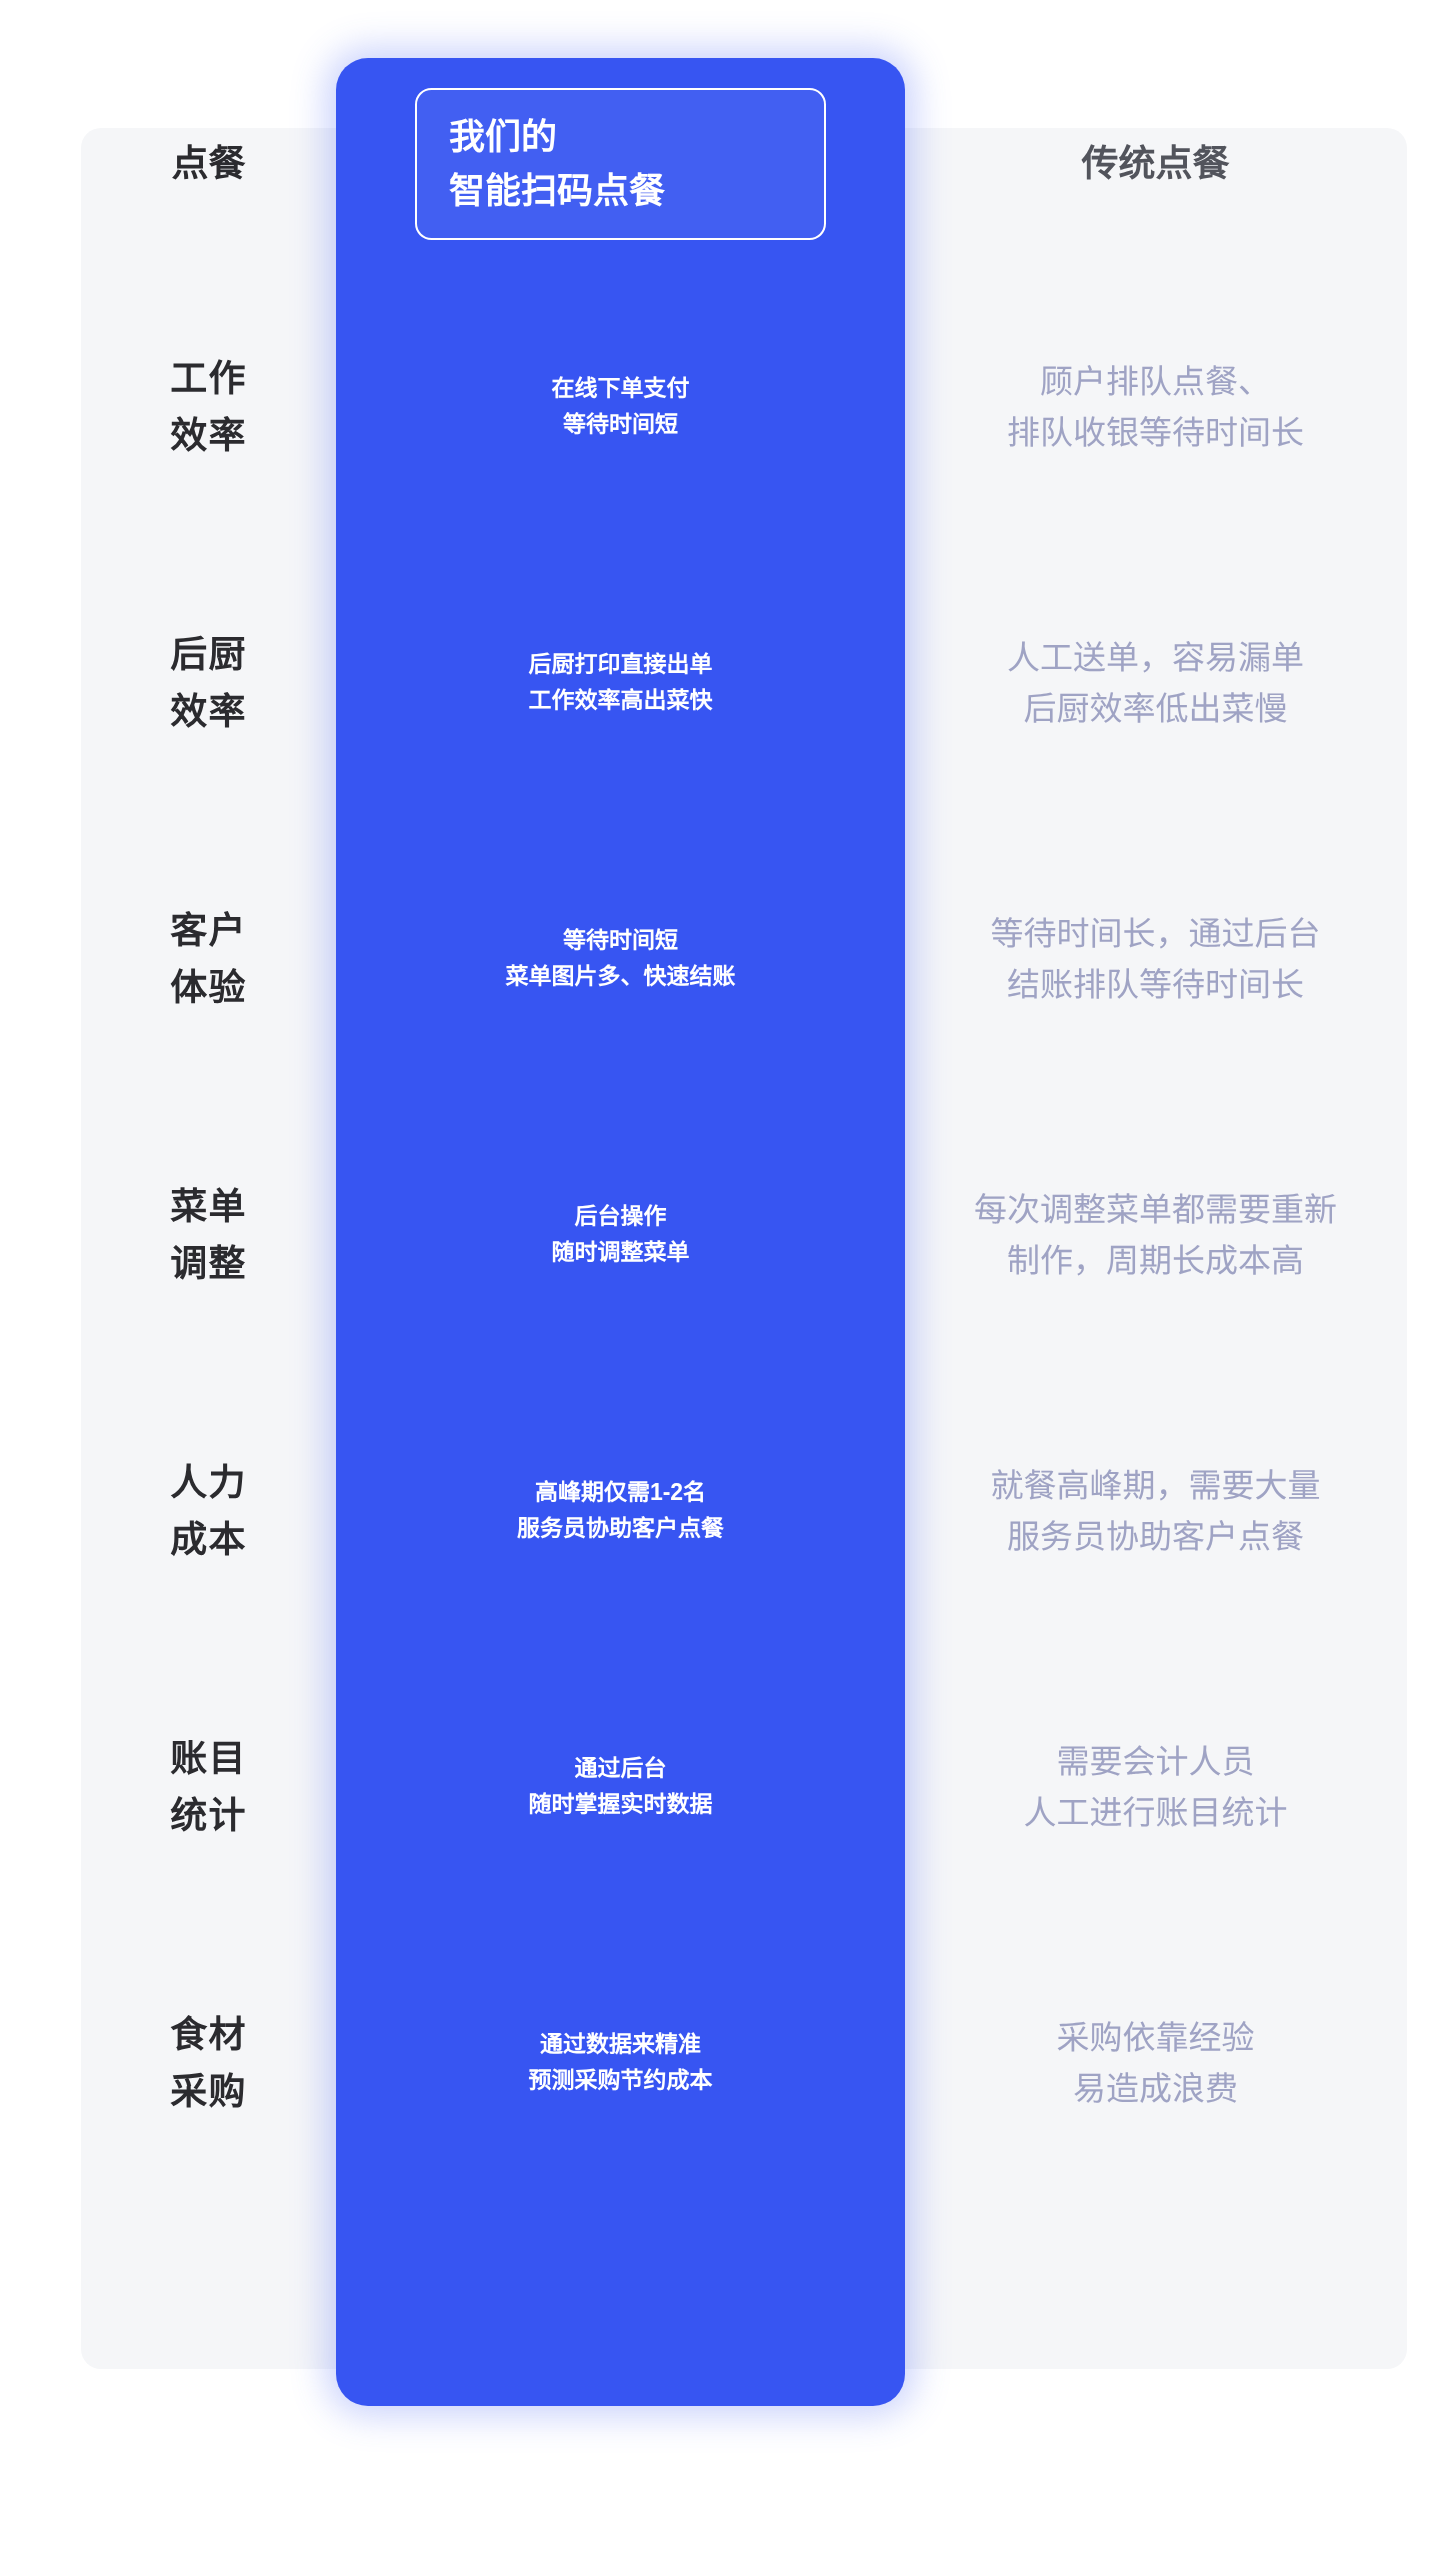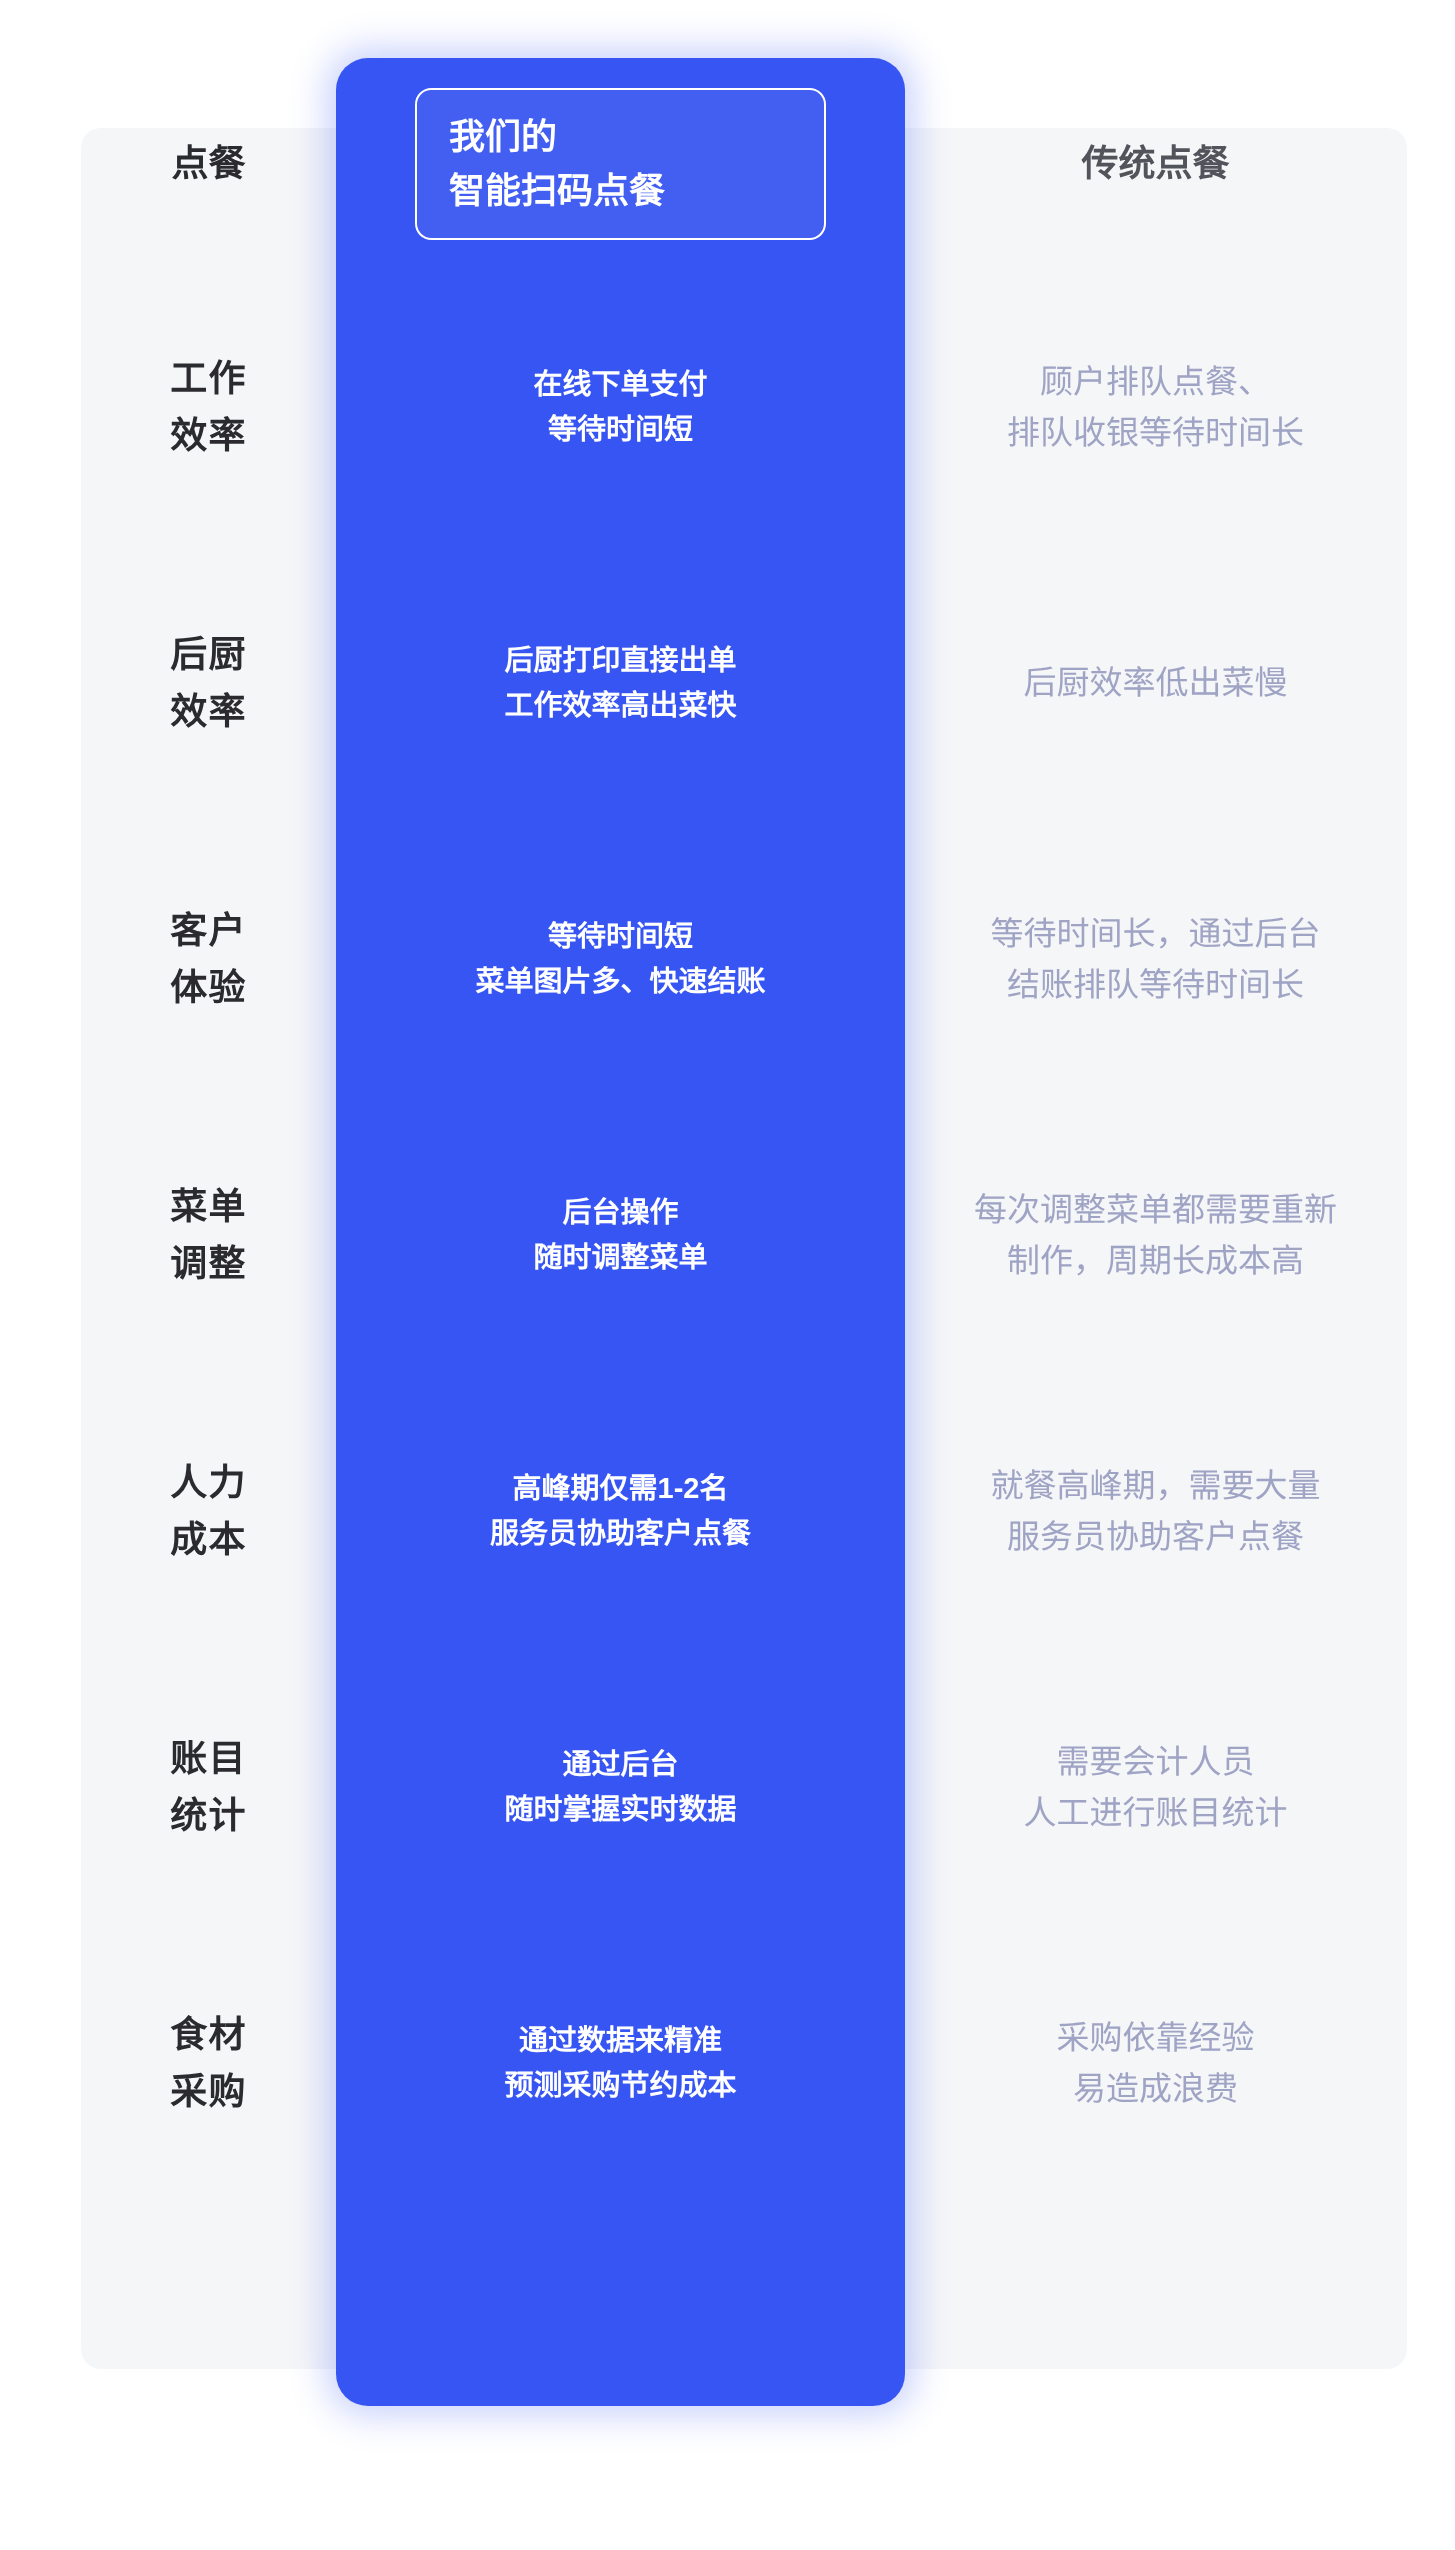--- a/index.html
+++ b/index.html
@@ -83,21 +83,21 @@
     letter-spacing: 1.2px;
   }
   .cell.label .lbl-inner {
     max-width: 141px;
     text-align: right;
   }
 
   
   .cell.ours {
     color: #ffffff;
-    font-size: 29px;
+    font-size: 23px;
     font-weight: 700;
     padding: 0 20px;
   }
 
   
   .cell.trad {
     color: #9fa3c4;
     font-size: 33px;
     font-weight: 400;
     padding: 0 5px;
@@ -182,20 +182,21 @@
       </span>
     </div>
     <div class="cell ours">
       <span>
         <span class="line">后厨打印直接出单</span>
         <span class="line">工作效率高出菜快</span>
       </span>
     </div>
     <div class="cell trad">
       <span>
+        <span class="line">人工送单，容易漏单</span>
         <span class="line">后厨效率低出菜慢</span>
       </span>
     </div>
 
     <div class="cell label">
       <span class="lbl-inner">
         <span class="line">客户</span>
         <span class="line">体验</span>
       </span>
     </div>

